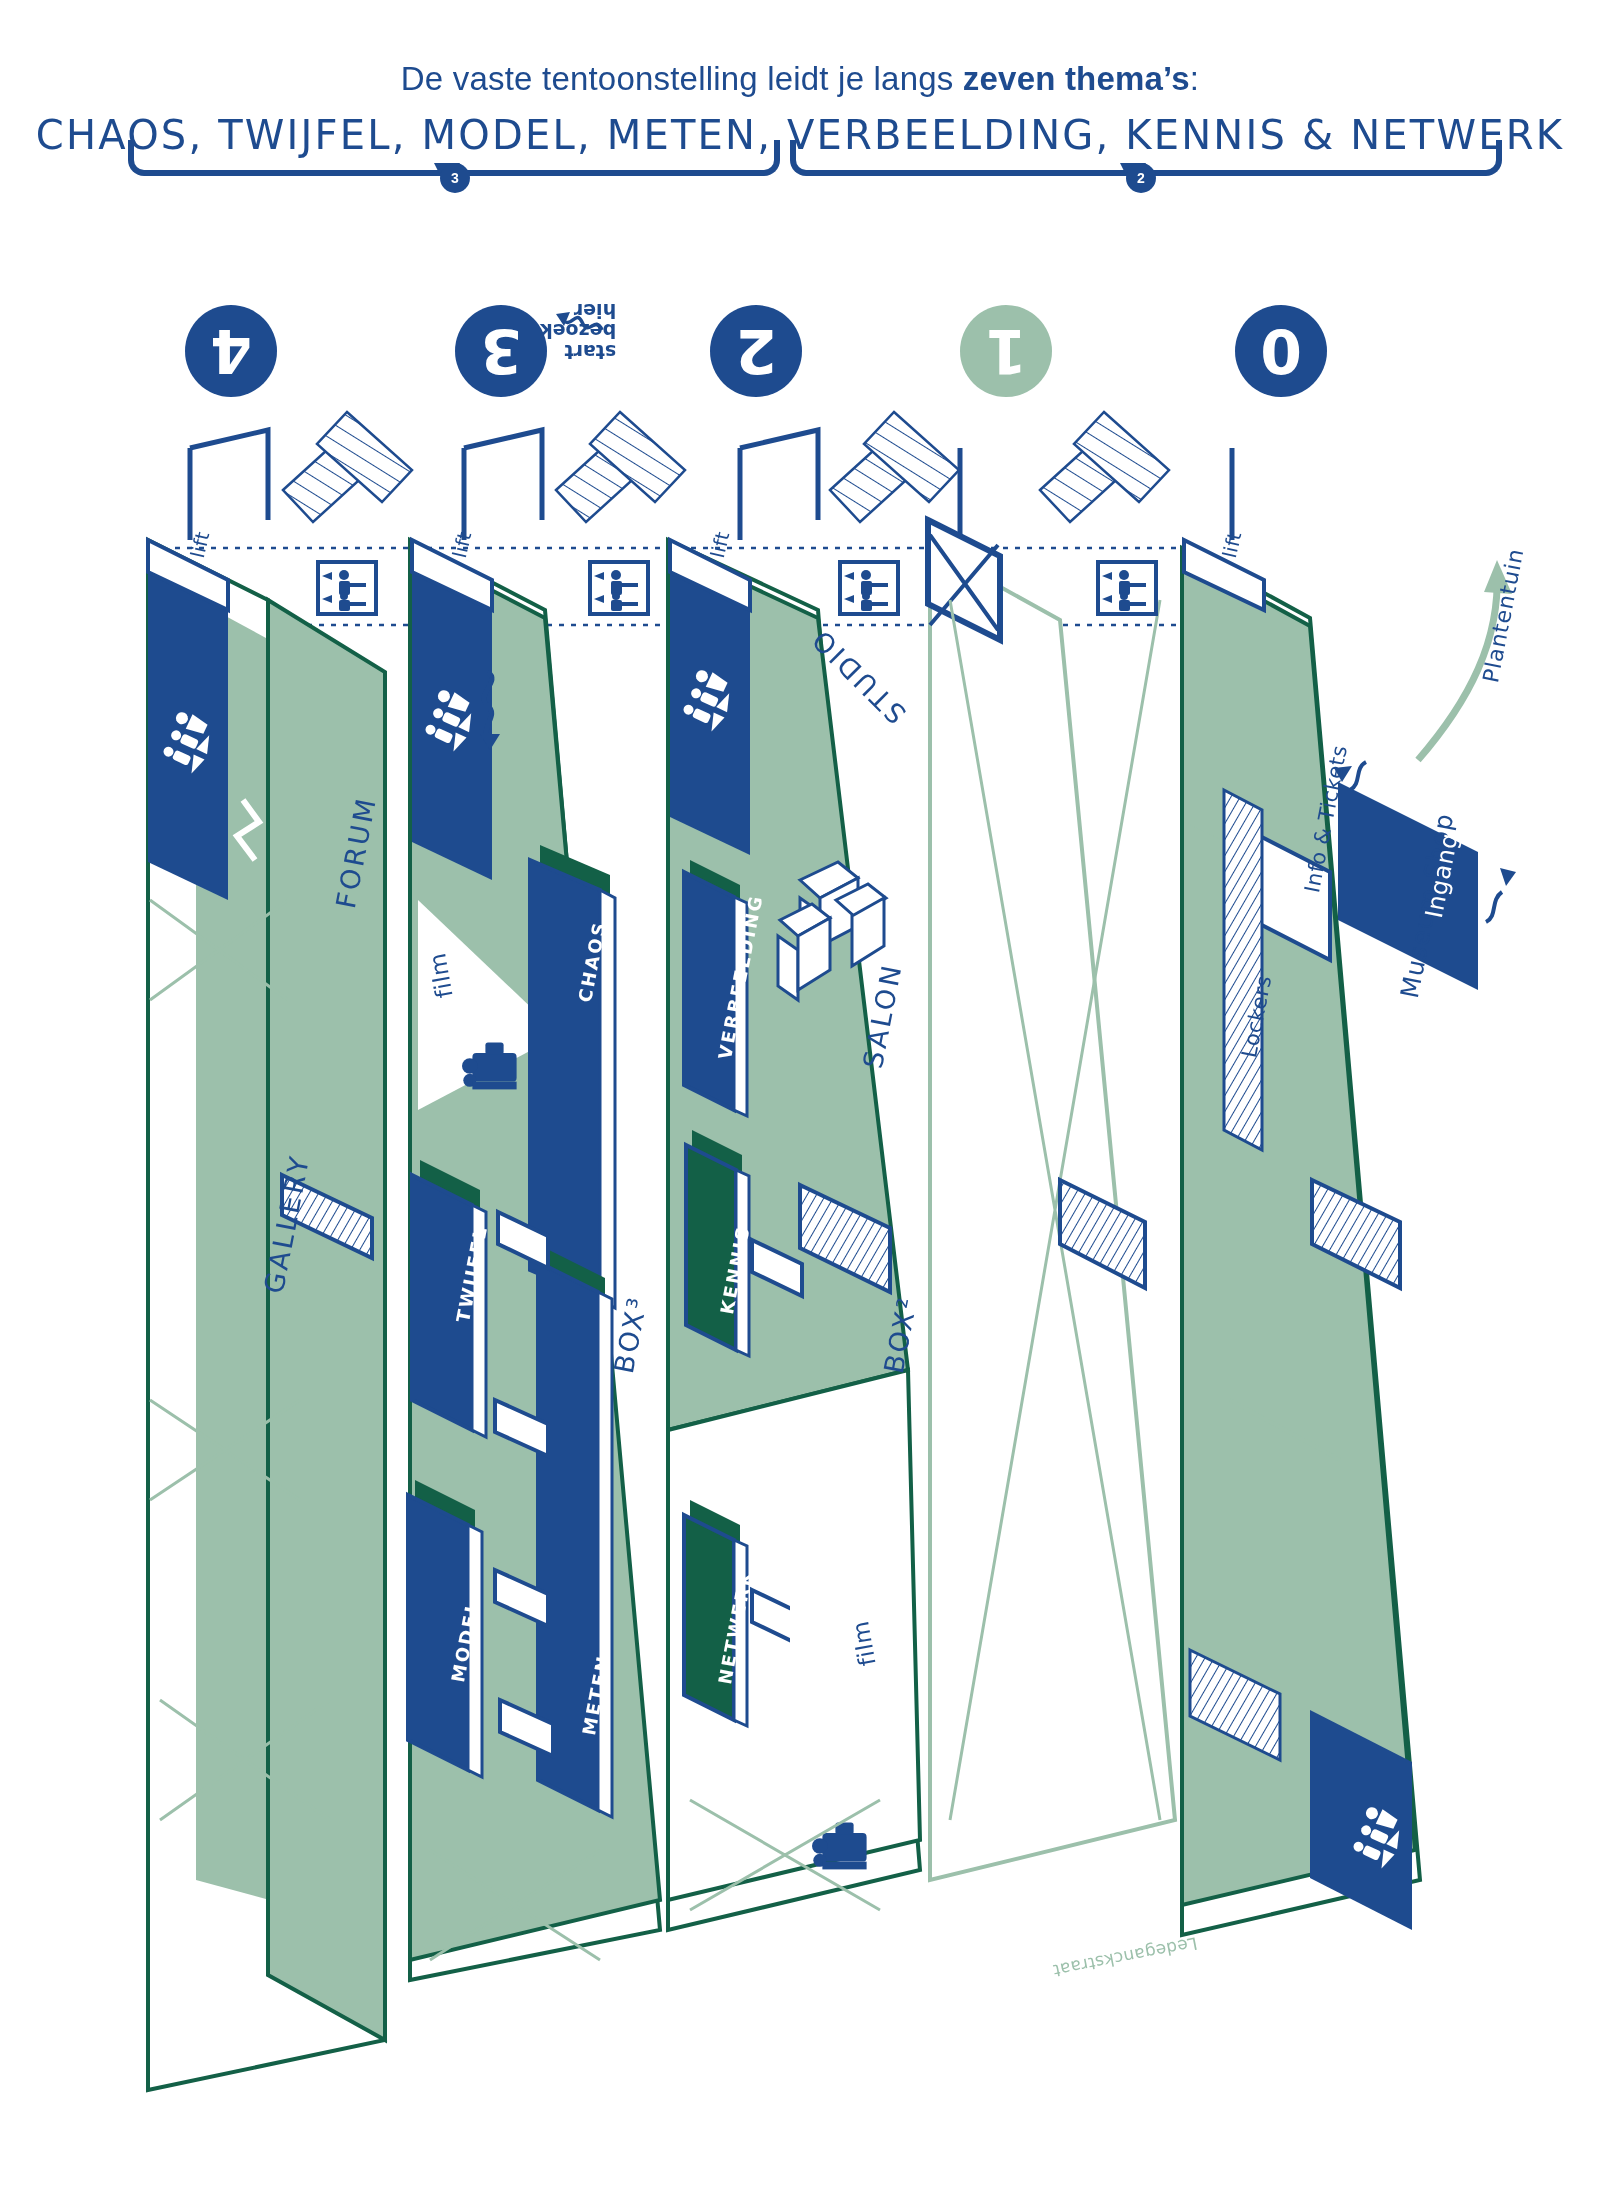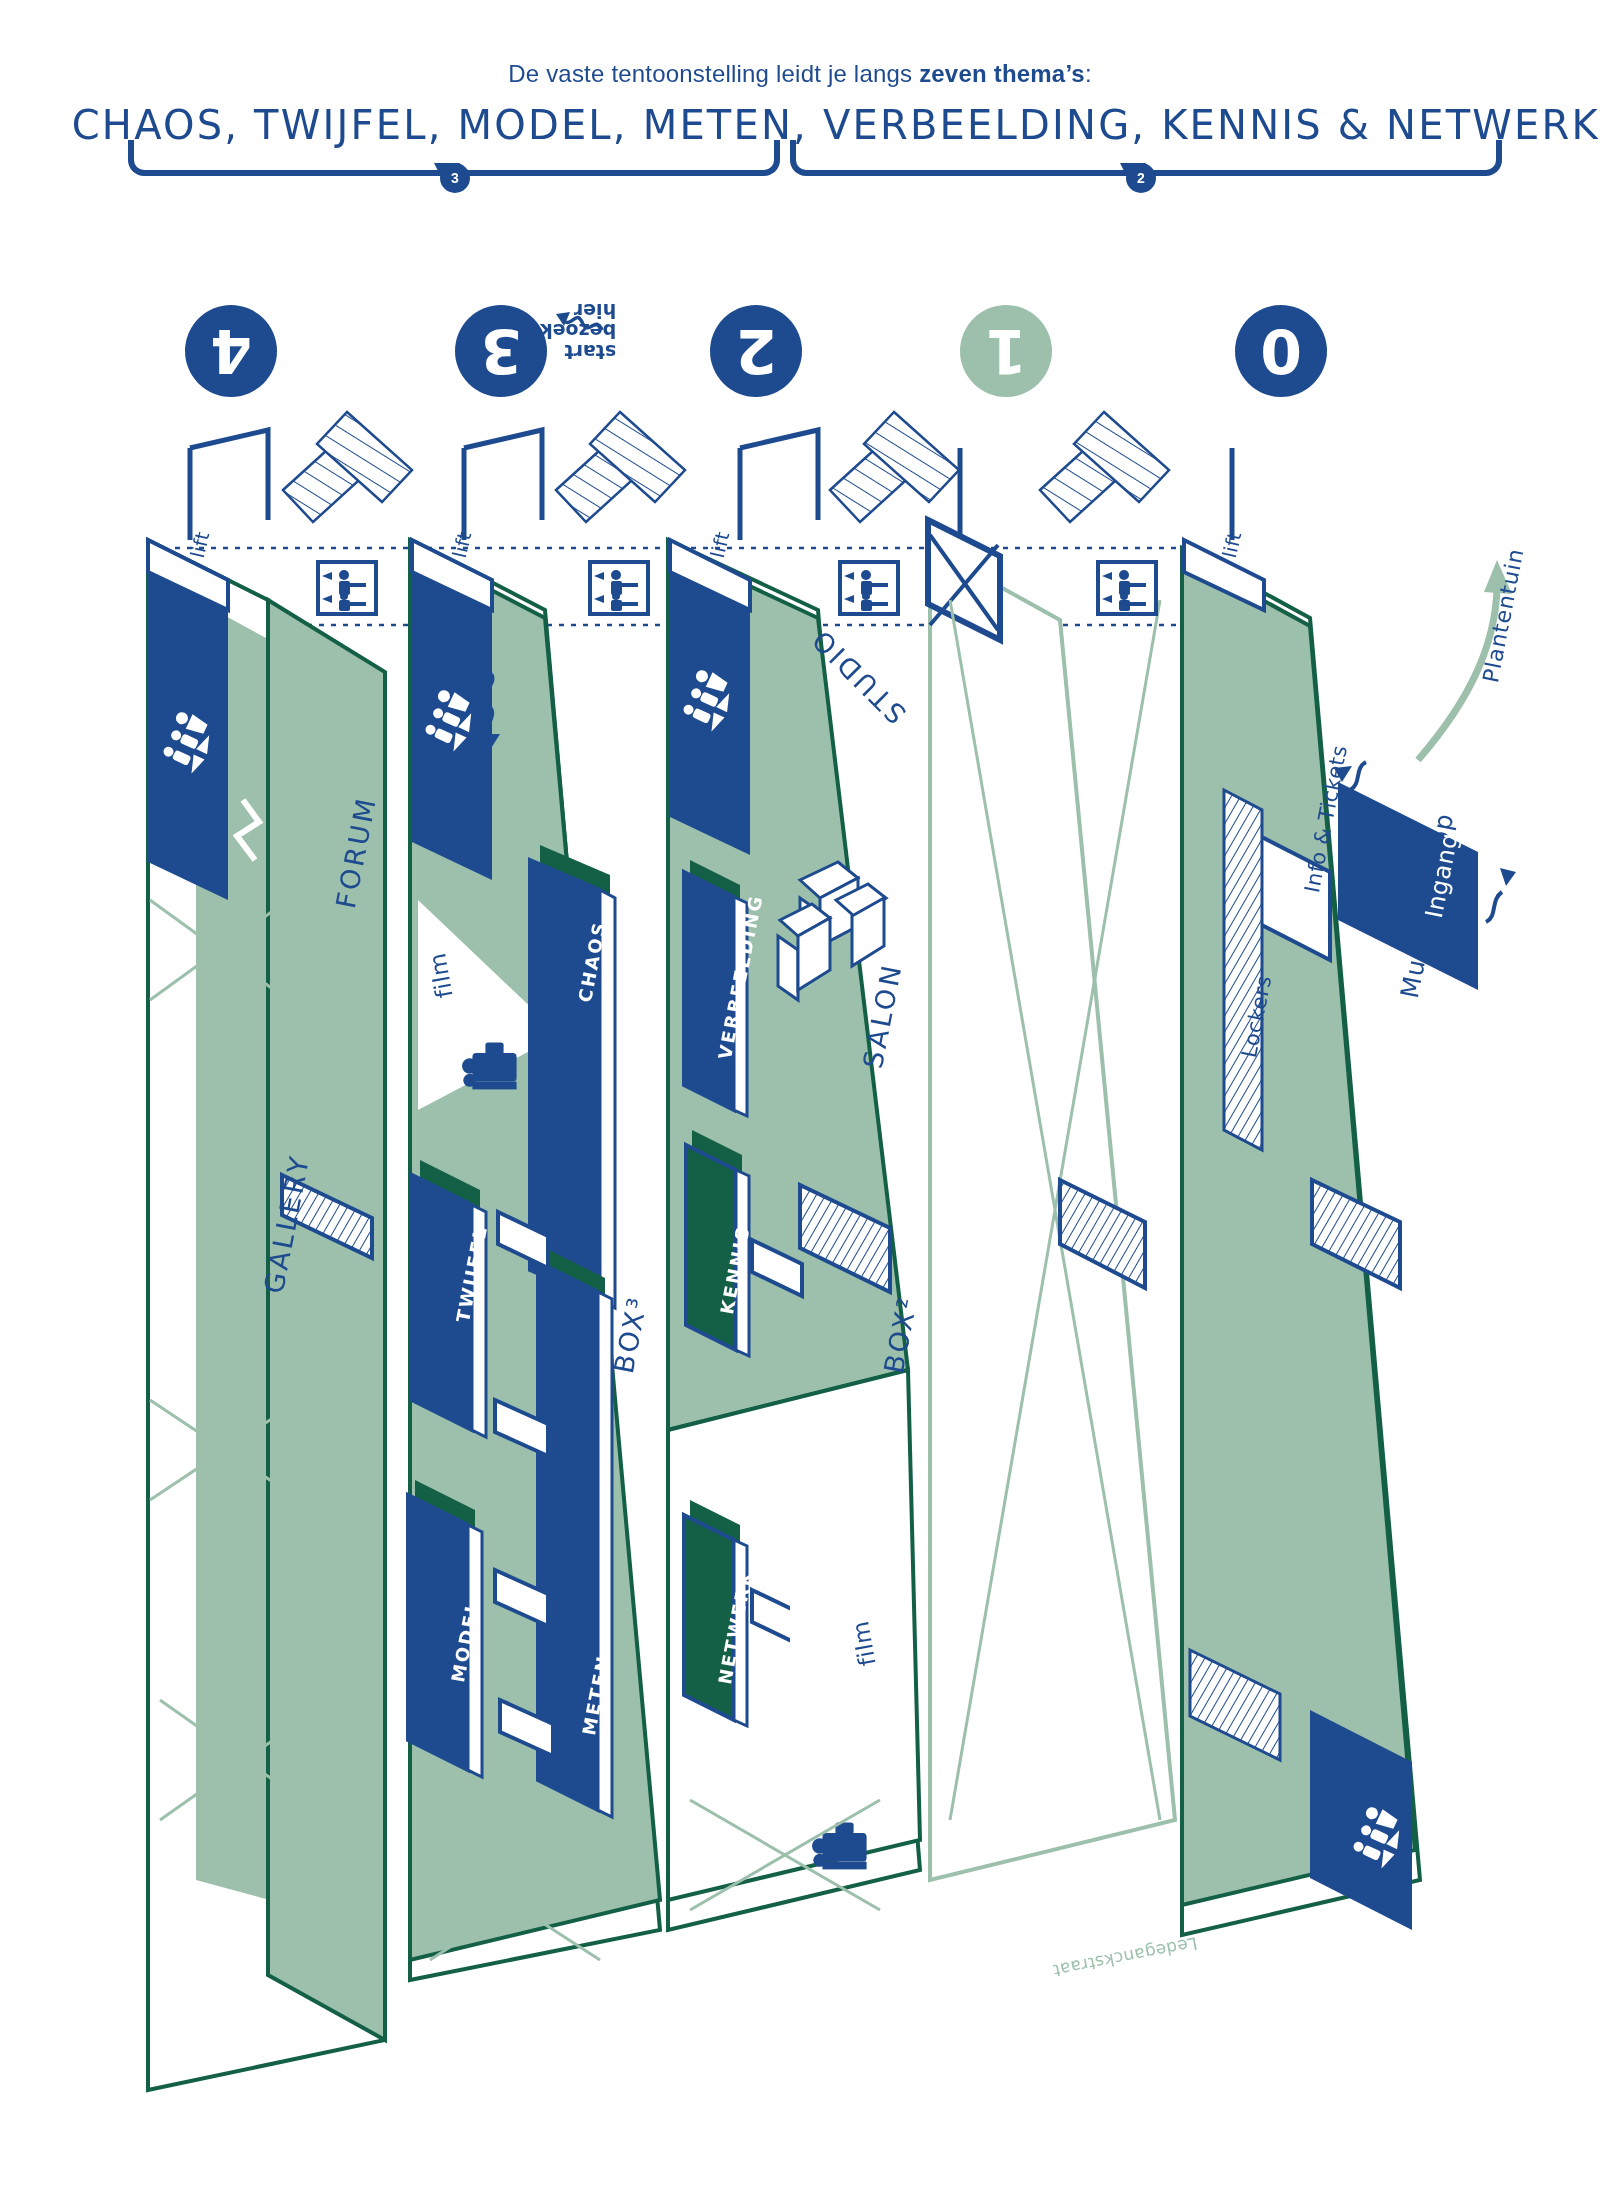--- a/index.html
+++ b/index.html
@@ -10,30 +10,29 @@
     color:#1e4b8f;
     -webkit-font-smoothing:antialiased;
   }
   
   :root{}
   
   #header{
     position:absolute;left:0;top:60px;width:1600px;text-align:center;
   }
   #intro{
-    font-size:24px;letter-spacing:.2px;color:#1e4b8f;font-weight:400;
+    font-size:33px;letter-spacing:.2px;color:#1e4b8f;font-weight:400;
     white-space:nowrap;
   }
   #intro .bold{font-weight:bold;}
   #themeline{
     margin-top:14px;
     font-size:40px;letter-spacing:2.2px;color:#1e4b8f;
     font-family:"DejaVu Sans", sans-serif;font-weight:400;
     white-space:nowrap;
-    text-align:right;
   }
   
   .brace{
     position:absolute;border:6px solid #1e4b8f;border-top:none;
     border-radius:0 0 16px 16px;height:30px;
   }
   .brace-tick{
     position:absolute;width:0;height:0;
     border-left:13px solid transparent;border-right:13px solid transparent;
     border-top:26px solid #1e4b8f;

